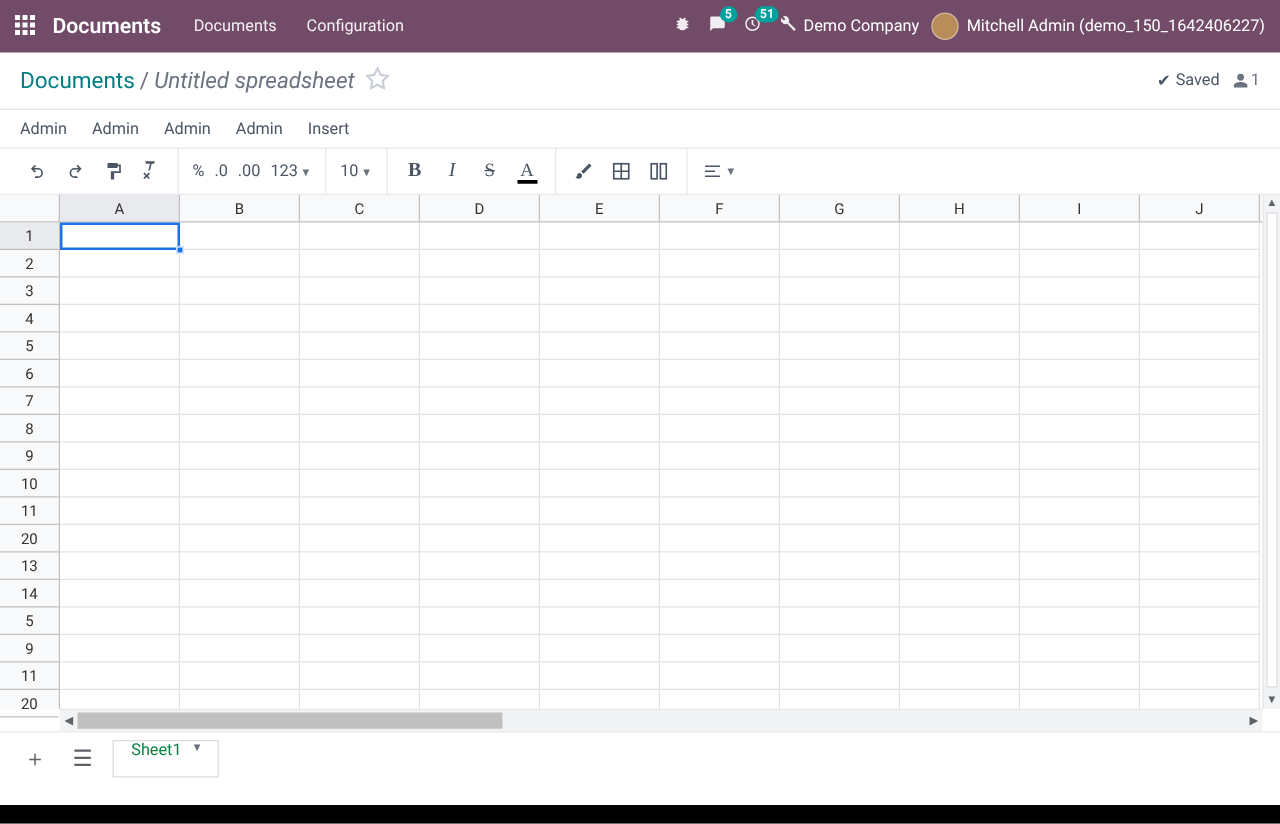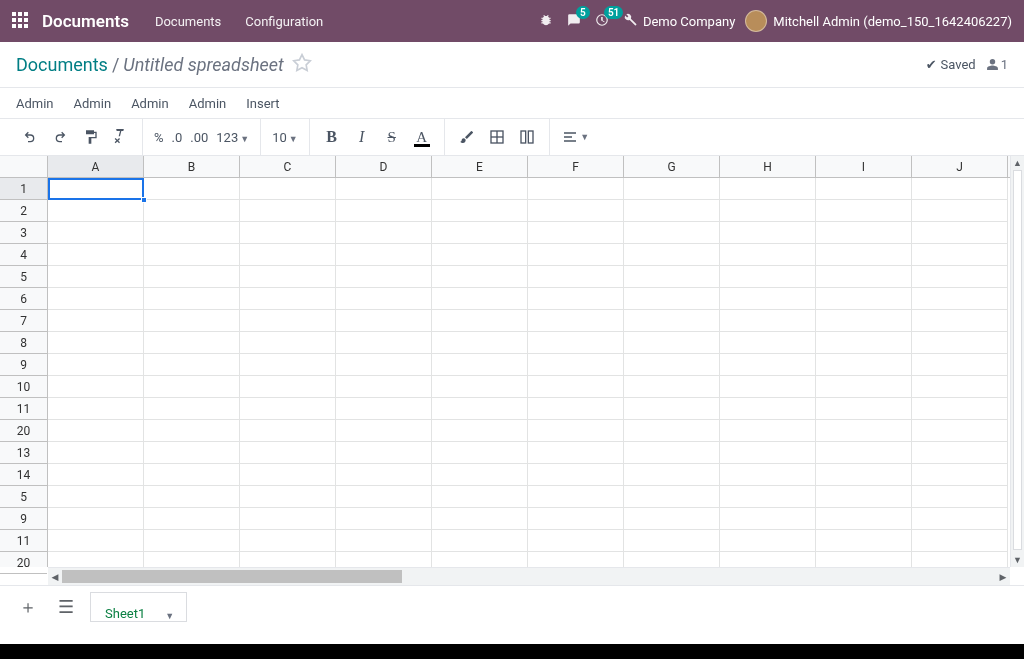--- a/index.html
+++ b/index.html
@@ -145,23 +145,23 @@
   }
   .h-thumb { position:absolute; top:2px; bottom:2px; background:#c0c0c0; }
   .h-arrow { position:absolute; top:0; bottom:0; width:14px; font-size:9px; color:#5f6368; text-align:center; line-height:18px;}
   
   .sheet-tabs {
     height: 40px; display:flex; align-items:center; padding:0 14px; gap:10px;
     border-top: 1px solid #fff;
   }
   .tab-ctl { width:28px; height:28px; display:flex;align-items:center;justify-content:center; cursor:pointer; color:#5f6368; font-size:18px;}
   .tab {
-    height:30px; display:flex; align-items:flex-end; padding:0 12px 0 14px;
+    height:30px; display:flex; align-items:flex-start; padding:0 12px 0 14px;
     border:1px solid #dadce0; border-bottom:1px solid #dadce0;
-    font-size:13px; color:#0b8043; cursor:pointer; gap:18px;
+    font-size:13px; color:#0b8043; cursor:pointer; gap:6px;
     background:#fff;
   }
   
   .bottombar { position:absolute; left:0; right:0; bottom:0; height:15px; background:#000; }
 </style>
 </head>
 <body>
 
 <div class="topnav">
   <div class="apps-icon">

